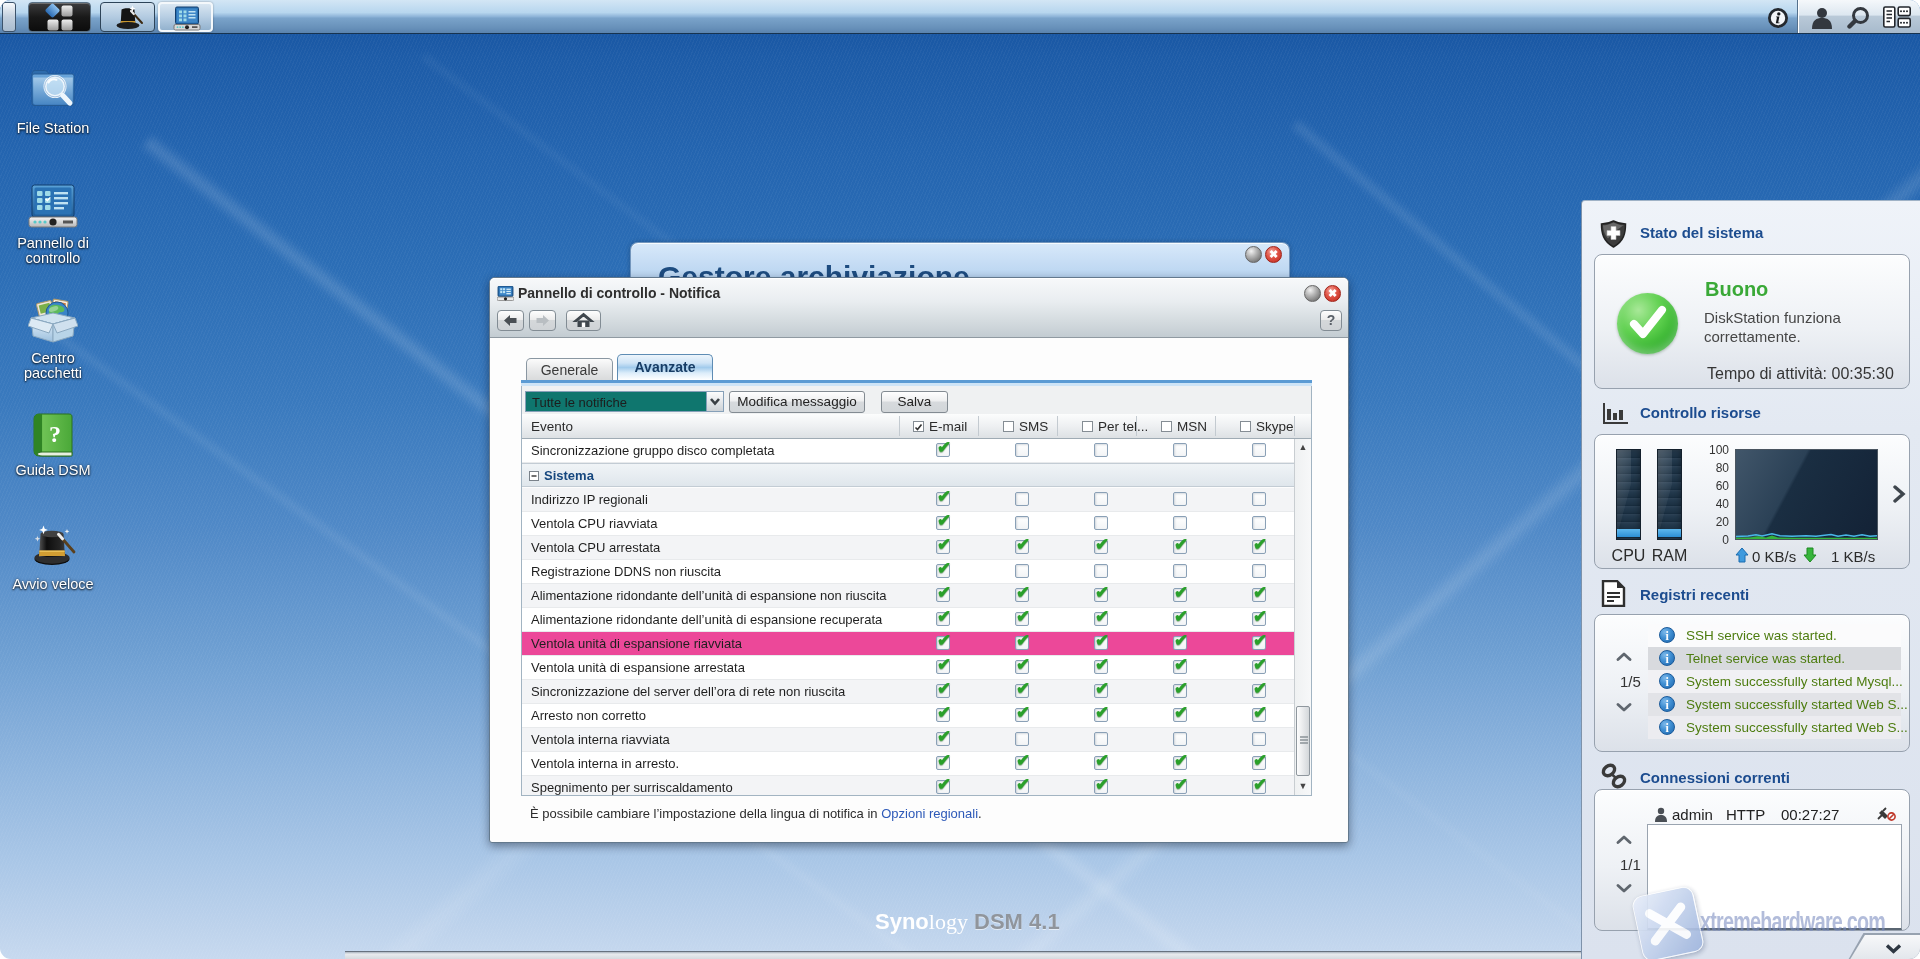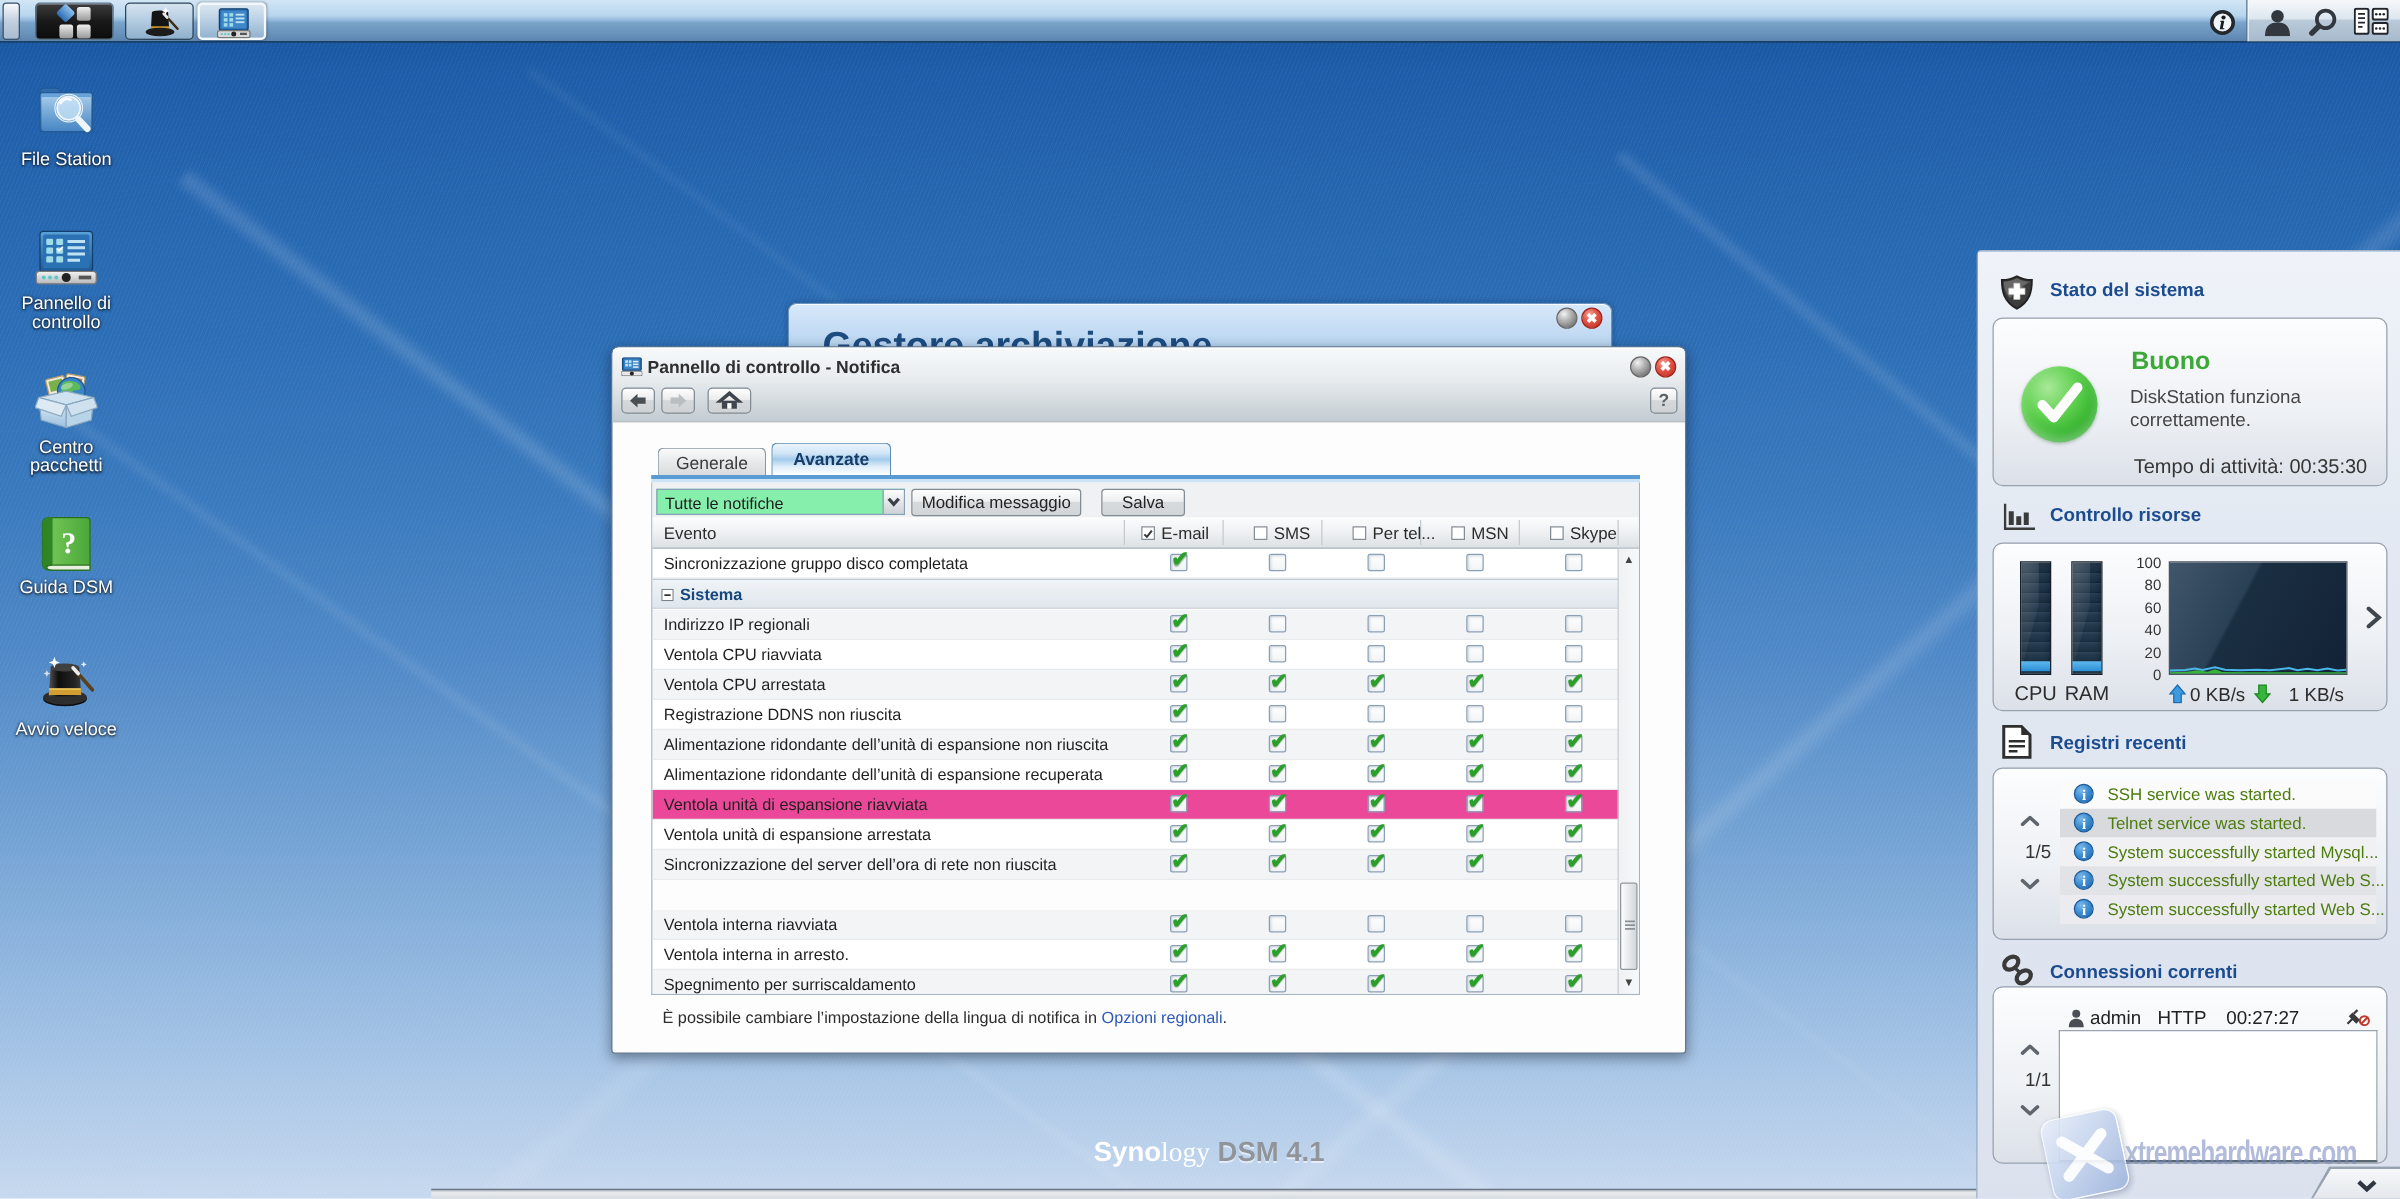--- a/index.html
+++ b/index.html
@@ -1,18 +1,18 @@
 <!DOCTYPE html>
 <html><head>
 <meta charset="utf-8">
 <style>
 * { margin:0; padding:0; box-sizing:border-box; }
 html,body { width:1920px; height:959px; overflow:hidden; font-family:"Liberation Sans", sans-serif; }
 .abs { position:absolute; }
-#stage { position:relative; width:1920px; height:959px; overflow:hidden; }
+#stage { position:relative; width:1920px; height:959px; overflow:hidden;border-radius:11px; }
 
 
 #desk { position:absolute; inset:0;
  background:linear-gradient(180deg,#15529f 0%,#1d5ca8 6%,#2465b0 16%,#2c6eb6 28%,#3a7abe 42%,#5089c7 55%,#6e9fd2 68%,#8fb5de 80%,#aac7e7 90%,#bed3ec 97%,#c7d9ef 100%);
 }
 #desk .stripes { position:absolute; inset:0;
  background:repeating-linear-gradient(113deg, rgba(255,255,255,0.04) 0px, rgba(255,255,255,0.04) 1px, transparent 1px, transparent 3px);
 }
 .beam { position:absolute; background:linear-gradient(90deg, rgba(255,255,255,0) 0%, rgba(255,255,255,0.16) 50%, rgba(255,255,255,0) 100%); filter:blur(3px); }
 
@@ -59,21 +59,21 @@
 .tab { position:absolute; font-size:14px; text-align:center; border:1px solid #8a97a2; border-bottom:none; border-radius:5px 5px 0 0; }
 #tab1 { left:35px; top:19px; width:87px; height:22px; background:linear-gradient(180deg,#fbfbfb,#e8e9ea 50%,#d9dbdc); color:#3a3a3a; line-height:23px; }
 #tab2 { left:126px; top:15px; width:96px; height:26px; border-color:#5e8cb4;
  background:linear-gradient(180deg,#edf5fc 0%,#cfe4f6 32%,#a2cbec 50%,#dcedfa 72%,#ffffff 100%);
  color:#173d66; font-weight:bold; line-height:25px; }
 #blueline { position:absolute; left:30px; top:41px; width:791px; height:6px; background:linear-gradient(180deg,#5b9bd4 0%,#5b9bd4 50%,#cde4f7 50%,#cde4f7 100%); }
 #tbl-container { position:absolute; left:30px; top:47px; width:791px; height:410px; border:1px solid #a2b4c2; border-top:none; }
 
 
 #ttoolbar { position:absolute; left:0; top:0; right:0; height:28px; background:#eff1f2; }
-#dropdown { position:absolute; left:3px; top:5px; width:199px; height:21px; background:#86efac; border:1px solid #86a0b8; }
+#dropdown { position:absolute; left:3px; top:5px; width:199px; height:21px; background:#0f766e; border:1px solid #86a0b8; }
 #dropdown .txt { position:absolute; left:6px; top:3px; font-size:13px; color:#1d1d1d; }
 #dropdown .arr { position:absolute; right:0; top:0; width:17px; height:19px; border-left:1px solid #86a0b8;
  background:linear-gradient(180deg,#fdfdfd,#e4e7ea 50%,#cdd2d6); }
 .btn { position:absolute; top:5px; height:22px; border:1px solid #838b92; border-radius:3px;
  background:linear-gradient(180deg,#fefefe 0%,#eeeff0 45%,#d7dadd 50%,#d2d6d9 100%);
  font-size:13.5px; color:#222; text-align:center; }
 
 
 #thead { position:absolute; left:0; top:28px; right:0; height:25px;
  background:linear-gradient(180deg,#fcfdfd 0%,#eef0f2 50%,#dde1e4 100%); border-bottom:1px solid #9fabb4; }
@@ -436,20 +436,28 @@
               <span class="cb c" style="left:730px;"></span>
             </div>
         <div class="trow" style="top:241px;background:#f3f4f6;">
               <span class="lbl">Sincronizzazione del server dell’ora di rete non riuscita</span>
               <span class="cb c" style="left:414px;"></span>
               <span class="cb c" style="left:493px;"></span>
               <span class="cb c" style="left:572px;"></span>
               <span class="cb c" style="left:651px;"></span>
               <span class="cb c" style="left:730px;"></span>
             </div>
+        <div class="trow" style="top:265px;background:#ffffff;">
+              <span class="lbl">Arresto non corretto</span>
+              <span class="cb c" style="left:414px;"></span>
+              <span class="cb c" style="left:493px;"></span>
+              <span class="cb c" style="left:572px;"></span>
+              <span class="cb c" style="left:651px;"></span>
+              <span class="cb c" style="left:730px;"></span>
+            </div>
         <div class="trow" style="top:289px;background:#f3f4f6;">
               <span class="lbl">Ventola interna riavviata</span>
               <span class="cb c" style="left:414px;"></span>
               <span class="cb" style="left:493px;"></span>
               <span class="cb" style="left:572px;"></span>
               <span class="cb" style="left:651px;"></span>
               <span class="cb" style="left:730px;"></span>
             </div>
         <div class="trow" style="top:313px;background:#ffffff;">
               <span class="lbl">Ventola interna in arresto.</span>

